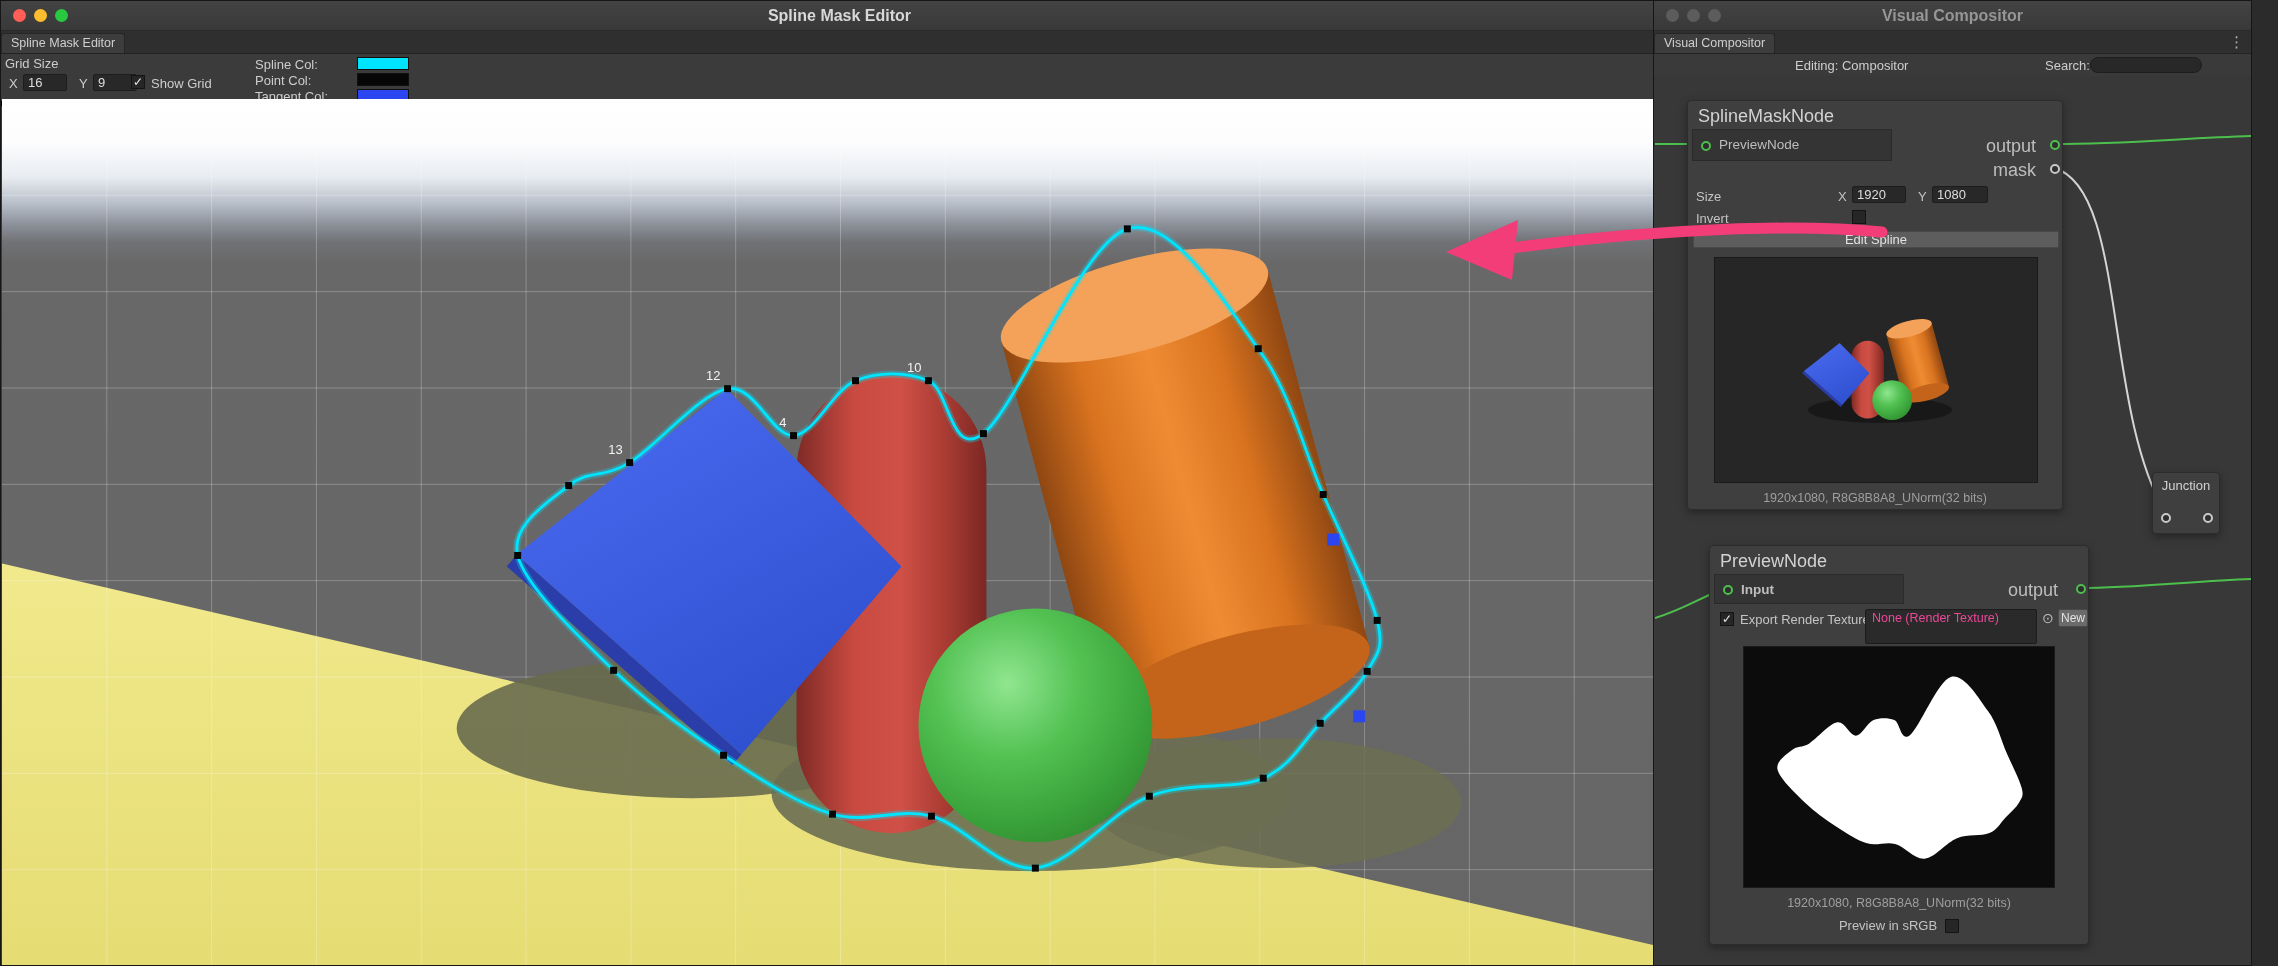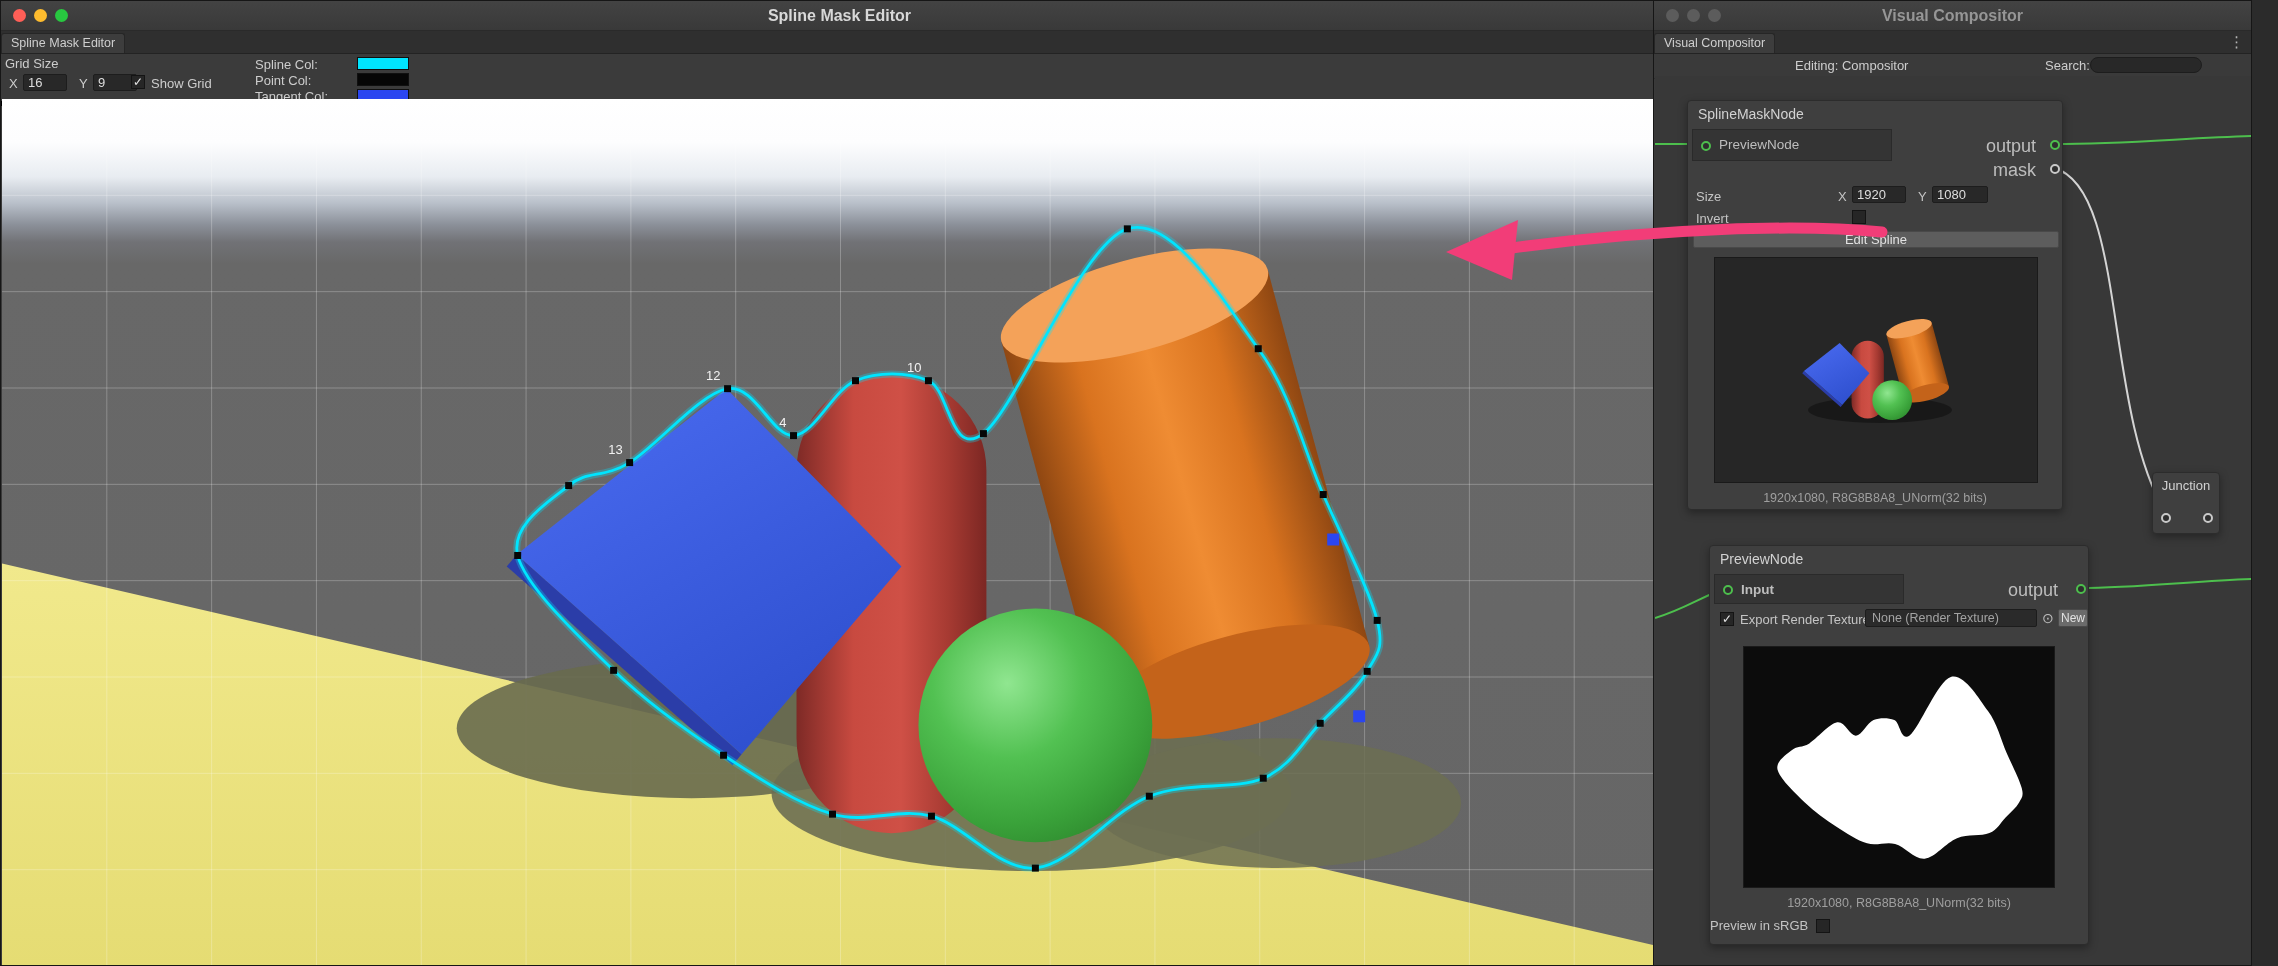--- a/index.html
+++ b/index.html
@@ -35,34 +35,34 @@
   .viewport{position:absolute;left:1px;top:98px;width:1677px;height:867px;background:#686868;overflow:hidden;}
   .pt-label{fill:#f2f2f2;font-size:13px;font-family:"Liberation Sans",sans-serif;}
   
   .vc-header{position:relative;height:24px;background:#3a3a3a;border-bottom:1px solid #2f2f2f;}
   .canvas{position:absolute;left:1px;top:75px;width:597px;height:890px;background:#383838;}
   .wires{position:absolute;left:0;top:0;}
   .wire{fill:none;stroke-width:2px;}
   .wire.green{stroke:#4dbf4d;}
   .wire.gray{stroke:#d4d4d4;}
   .node{position:absolute;background:#3f3f3f;border:1px solid #2c2c2c;border-radius:4px;box-shadow:0 3px 9px rgba(0,0,0,0.35);box-sizing:border-box;}
-  .node-title{position:absolute;left:10px;top:5px;font-size:14px;color:#d2d2d2;white-space:nowrap;}
+  .node-title{position:absolute;left:10px;top:5px;font-size:18px;color:#d2d2d2;white-space:nowrap;}
   .in-row{position:absolute;background:#343434;border:1px solid #2a2a2a;box-sizing:border-box;}
   .in-row .plabel{position:absolute;left:26px;top:7px;font-size:13.5px;color:#bdbdbd;}
   .pdot{position:absolute;width:10px;height:10px;border-radius:50%;box-sizing:border-box;border:2px solid #4dbf4d;background:#2e2e2e;}
   .pdot.gray{border-color:#c9c9c9;}
   .rlabel{position:absolute;font-size:18px;color:#bdbdbd;text-align:right;white-space:nowrap;}
   .nlabel{position:absolute;font-size:13px;color:#c4c4c4;white-space:nowrap;}
   .btn{position:absolute;background:#5d5d5d;border:1px solid #494949;border-radius:2px;text-align:center;
        color:#e2e2e2;font-size:13px;cursor:pointer;box-sizing:border-box;}
   .objfield{position:absolute;background:#2a2a2a;border:1px solid #1c1c1c;border-radius:2px;font-size:12.5px;
-            color:#a3a3a3;padding:0 6px;height:18px;line-height:17px;box-sizing:border-box;white-space:nowrap;overflow:hidden;}
+            color:#ec4899;padding:0 6px;height:35px;line-height:17px;box-sizing:border-box;white-space:nowrap;overflow:hidden;}
   .thumb{position:absolute;background:#232323;border:1px solid #1a1a1a;box-sizing:border-box;overflow:hidden;}
   .caption{position:absolute;left:0;width:100%;text-align:center;font-size:12.5px;color:#9f9f9f;}
-  .srgb-row{position:absolute;left:0;width:100%;display:flex;justify-content:flex-start;align-items:center;gap:8px;}
+  .srgb-row{position:absolute;left:0;width:100%;display:flex;justify-content:center;align-items:center;gap:8px;}
   .srgb-row .cb{position:relative;}
   .arrow-overlay{position:absolute;left:0;top:0;pointer-events:none;z-index:50;}
 </style>
 </head>
 <body>
 
 <div class="window" id="left-window">
   <div class="titlebar">
     <div class="lights">
       <div class="light red"></div>

